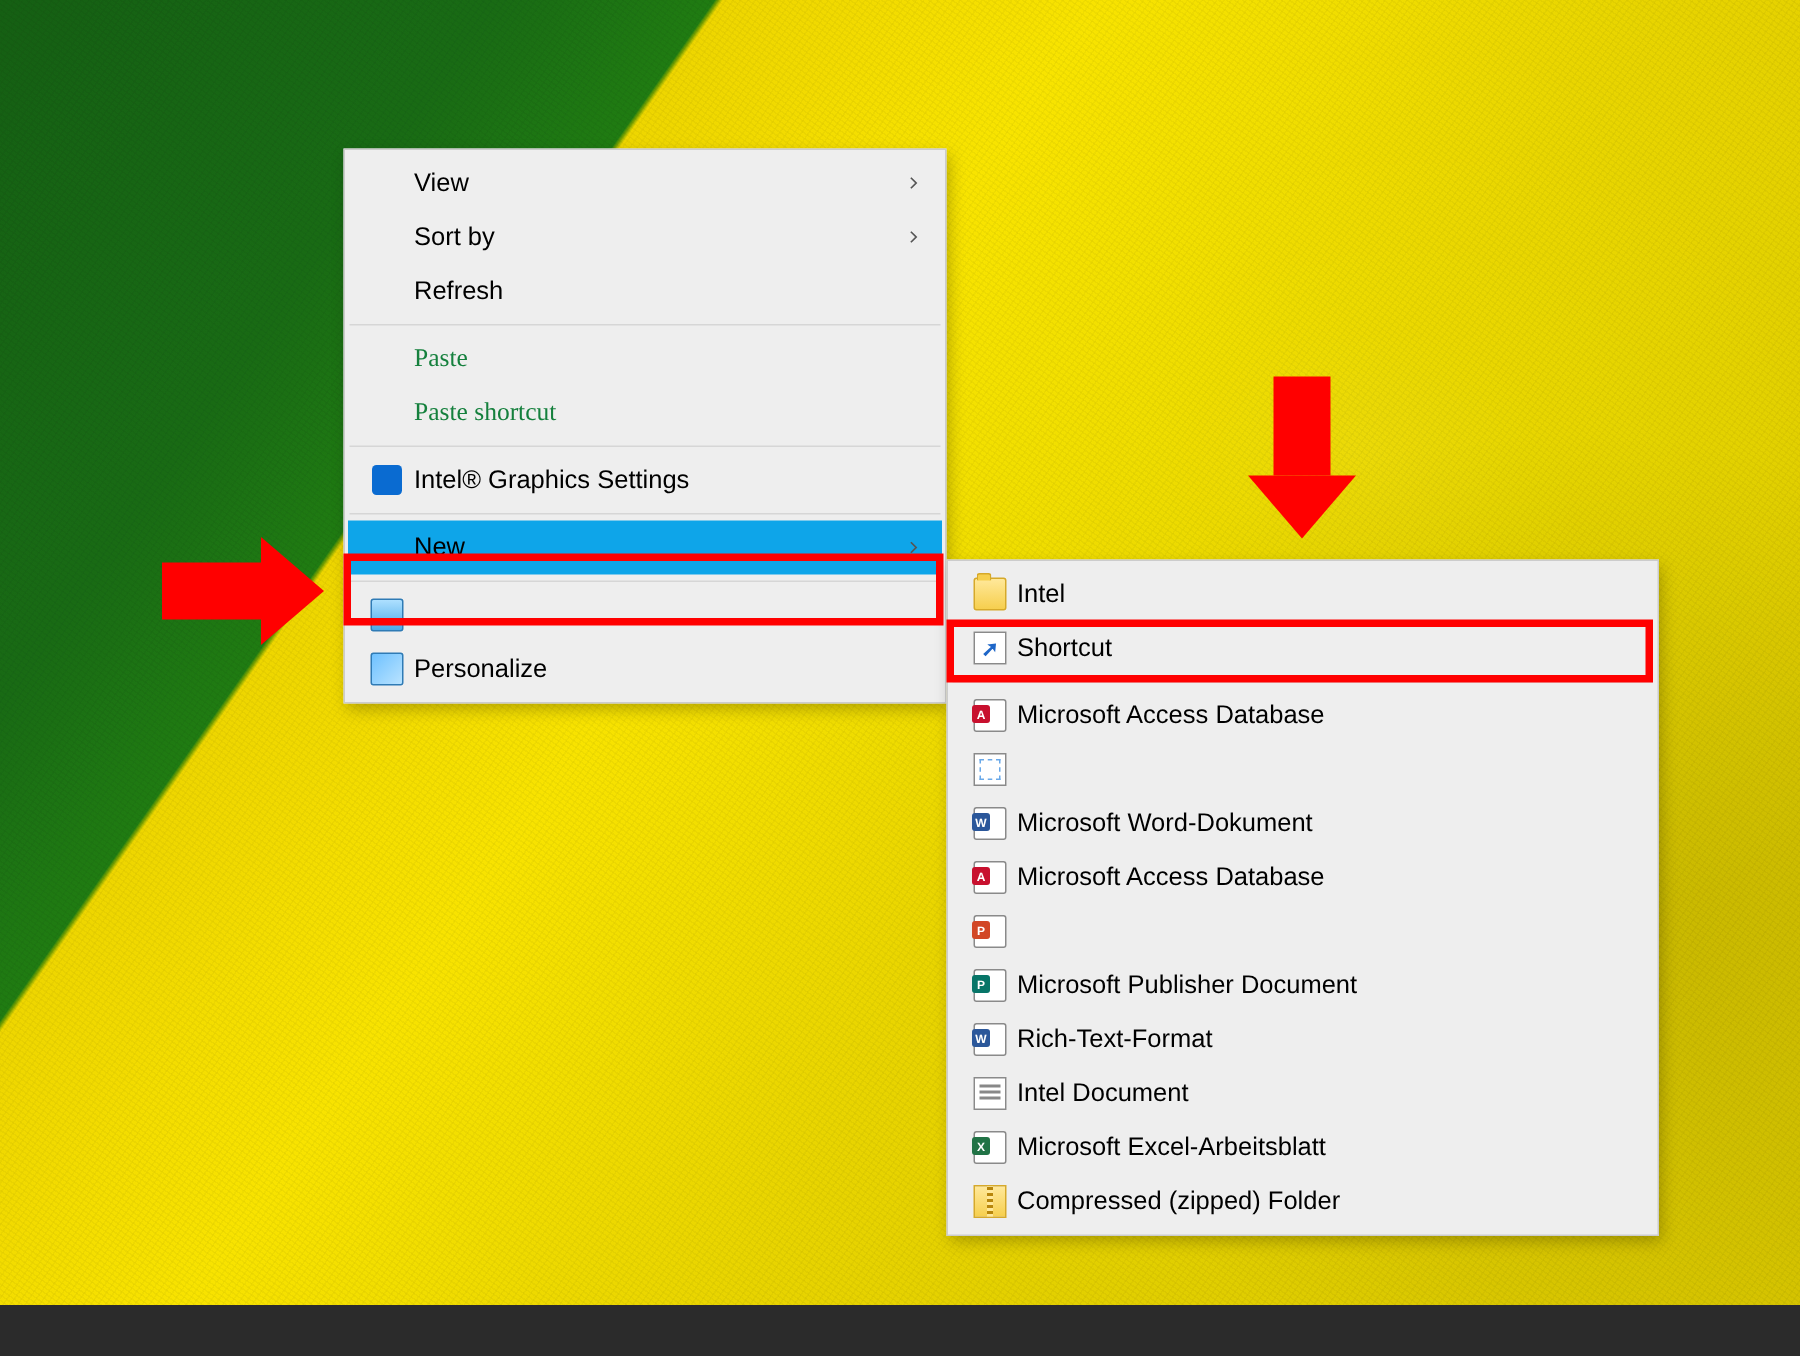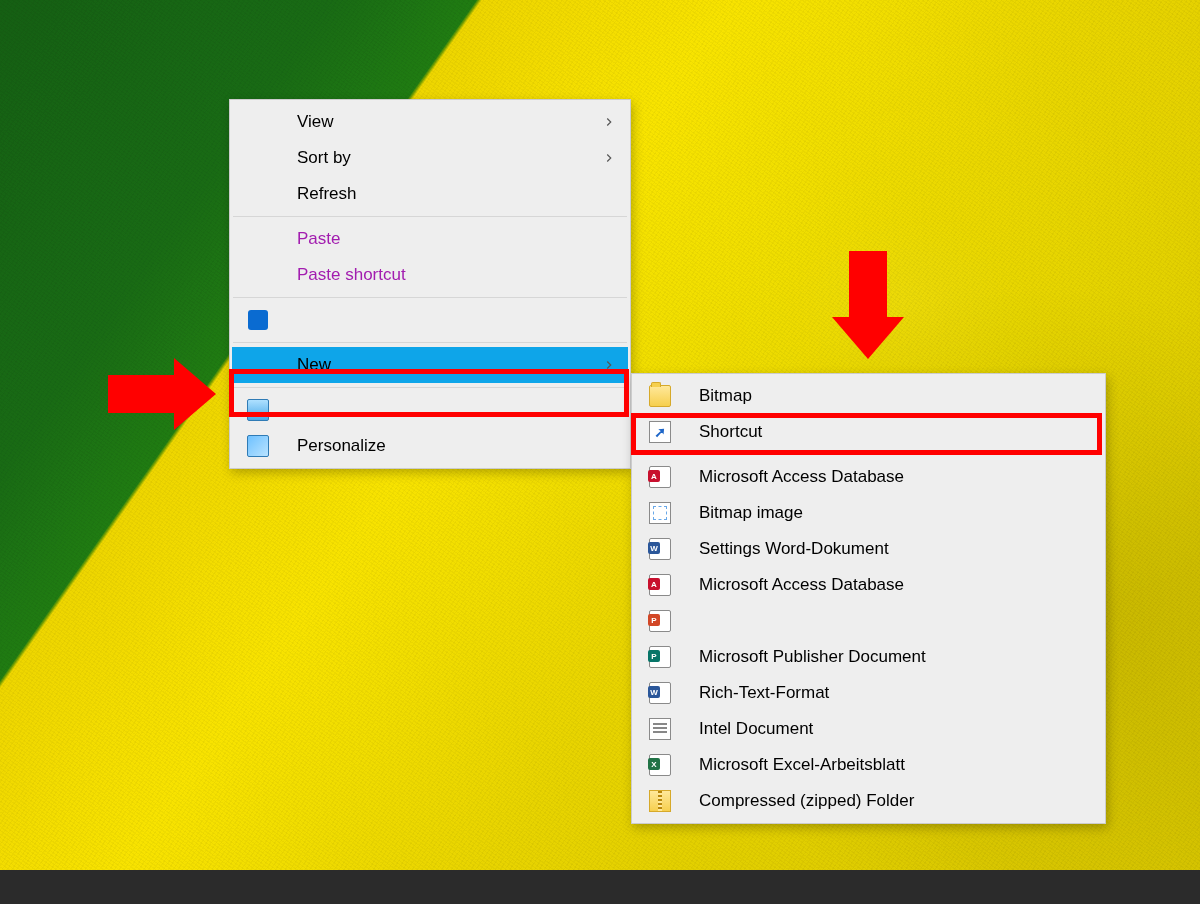--- a/index.html
+++ b/index.html
@@ -71,28 +71,27 @@
   }
   .menu-item .icon-slot {
     width: 36px;
     display: flex;
     align-items: center;
     justify-content: center;
     flex: none;
   }
   .menu-item .label {
     flex: 1;
-    margin-left: 21px;
   }
   .menu-item.has-sub .chev {
     flex: none;
     margin-left: 20px;
     color: #555;
   }
-  .menu-item.disabled { color: #a21caf; }
+  .menu-item.disabled { color: #15803d; font-family: Liberation Serif, serif; }
   .menu-sep {
     height: 1px;
     background: #d6d6d6;
     margin: 4px 1px;
   }
   .menu-item.selected { background: #0ea5e9; }
 
   
   .hl {
     position: absolute;
@@ -189,20 +188,21 @@
     <span class="icon-slot"></span>
     <span class="label">Paste shortcut</span>
   </div>
 
   <div class="menu-sep"></div>
 
   <div class="menu-item">
     <span class="icon-slot">
         <span class="ico ico-intel"></span>
       </span>
+    <span class="label">Intel® Graphics Settings</span>
   </div>
 
   <div class="menu-sep"></div>
 
   <div class="menu-item selected has-sub">
     <span class="icon-slot"></span>
     <span class="label">New</span>
     <span class="chev">
       <svg viewBox="0 0 24 24">
           <path d="M9 6l6 6-6 6" fill="none" stroke="#555" stroke-width="2"></path>
@@ -223,21 +223,21 @@
       </span>
     <span class="label">Personalize</span>
   </div>
 </div>
 
 <div class="menu" style="left:631px; top:373px; width:469px;">
   <div class="menu-item">
     <span class="icon-slot">
         <span class="ico ico-folder"></span>
       </span>
-    <span class="label">Bitmap</span>
+    <span class="label">Intel</span>
   </div>
   <div class="menu-item">
     <span class="icon-slot">
         <span class="ico ico-shortcut"></span>
       </span>
     <span class="label">Shortcut</span>
   </div>
 
   <div class="menu-sep"></div>
 
@@ -246,29 +246,28 @@
         <span class="ico ico-doc">
           <span class="tag tag-a">A</span>
         </span>
       </span>
     <span class="label">Microsoft Access Database</span>
   </div>
   <div class="menu-item">
     <span class="icon-slot">
         <span class="ico ico-bmp" style="position:relative"></span>
       </span>
-    <span class="label">Bitmap image</span>
   </div>
   <div class="menu-item">
     <span class="icon-slot">
         <span class="ico ico-doc">
           <span class="tag tag-w">W</span>
         </span>
       </span>
-    <span class="label">Settings Word-Dokument</span>
+    <span class="label">Microsoft Word-Dokument</span>
   </div>
   <div class="menu-item">
     <span class="icon-slot">
         <span class="ico ico-doc">
           <span class="tag tag-a">A</span>
         </span>
       </span>
     <span class="label">Microsoft Access Database</span>
   </div>
   <div class="menu-item">

